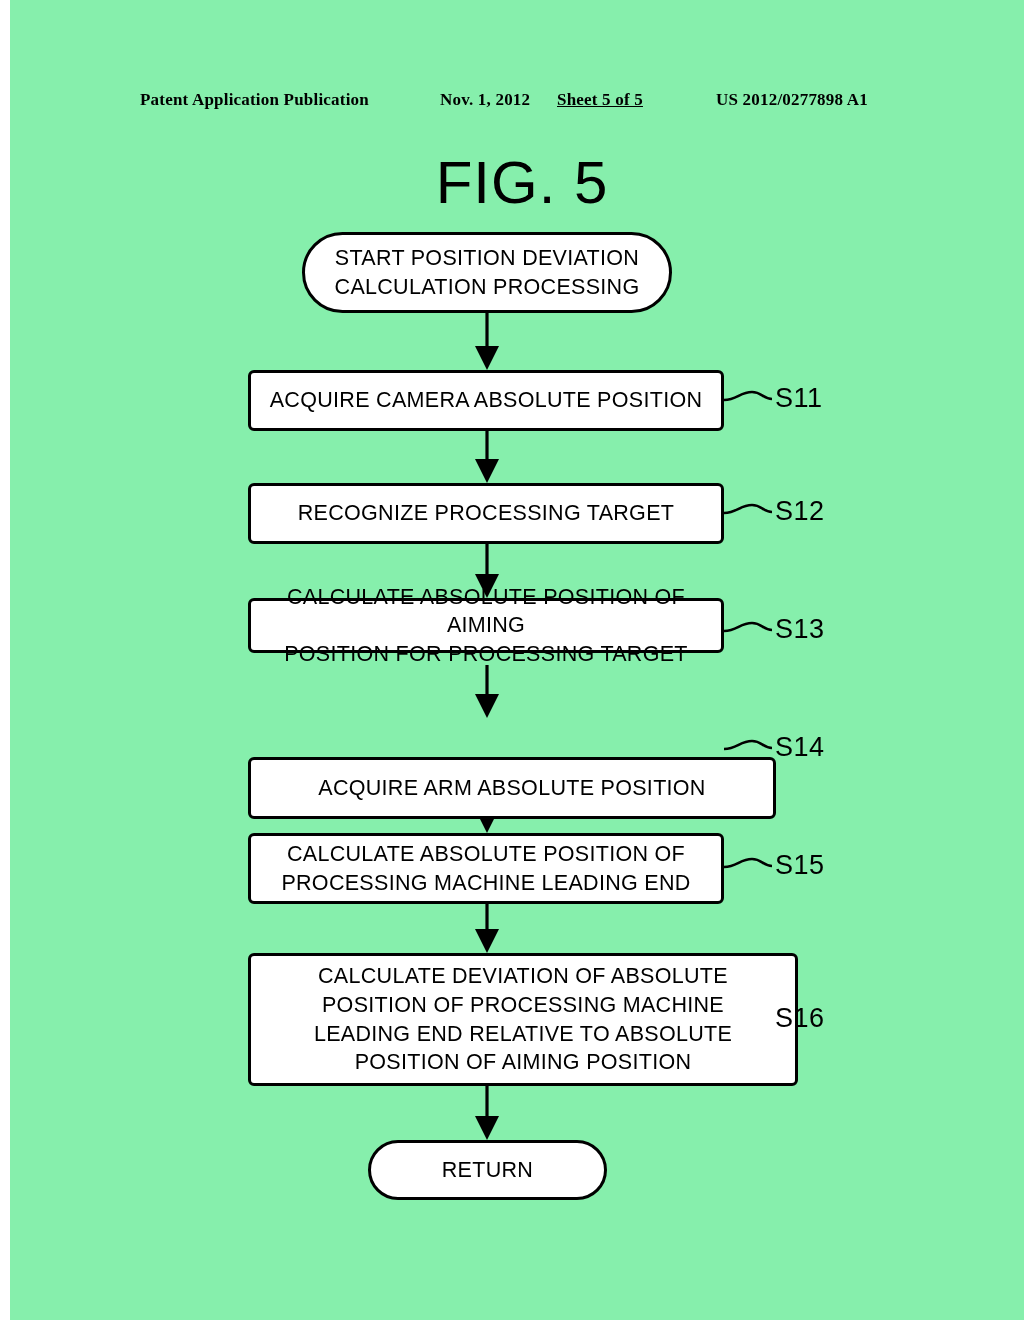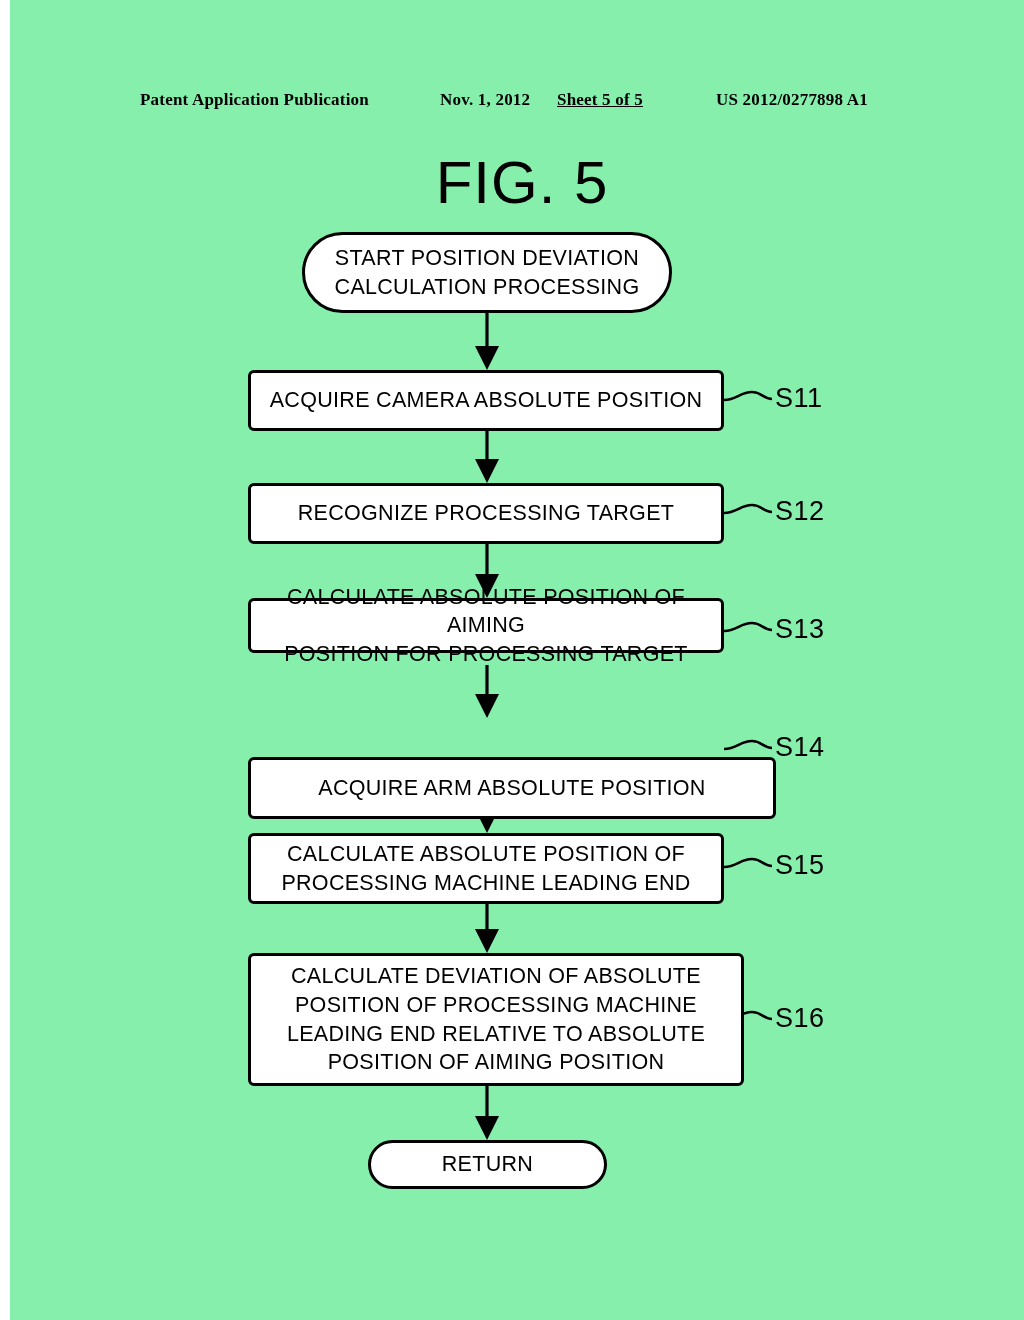--- a/index.html
+++ b/index.html
@@ -174,26 +174,26 @@
       <div class="txt">ACQUIRE ARM ABSOLUTE POSITION</div>
     </div>
     <div class="step-label" style="left:765px; top:732px;">S14</div>
 
     <div class="node process" style="left:238px; top:833px; width:476px; height:71px;">
       <div class="txt">CALCULATE ABSOLUTE POSITION OF
 PROCESSING MACHINE LEADING END</div>
     </div>
     <div class="step-label" style="left:765px; top:850px;">S15</div>
 
-    <div class="node process" style="left:238px; top:953px; width:496px; height:133px;">
+    <div class="node process" style="left:238px; top:953px; width:550px; height:133px;">
       <div class="txt">CALCULATE DEVIATION OF ABSOLUTE
 POSITION OF PROCESSING MACHINE
 LEADING END RELATIVE TO ABSOLUTE
 POSITION OF AIMING POSITION</div>
     </div>
     <div class="step-label" style="left:765px; top:1003px;">S16</div>
 
-    <div class="node terminal" style="left:358px; top:1140px; width:239px; height:49px;">
+    <div class="node terminal" style="left:358px; top:1140px; width:239px; height:60px;">
       <div class="txt">RETURN</div>
     </div>
 
   </div>
 </div>
 
 </body></html>

